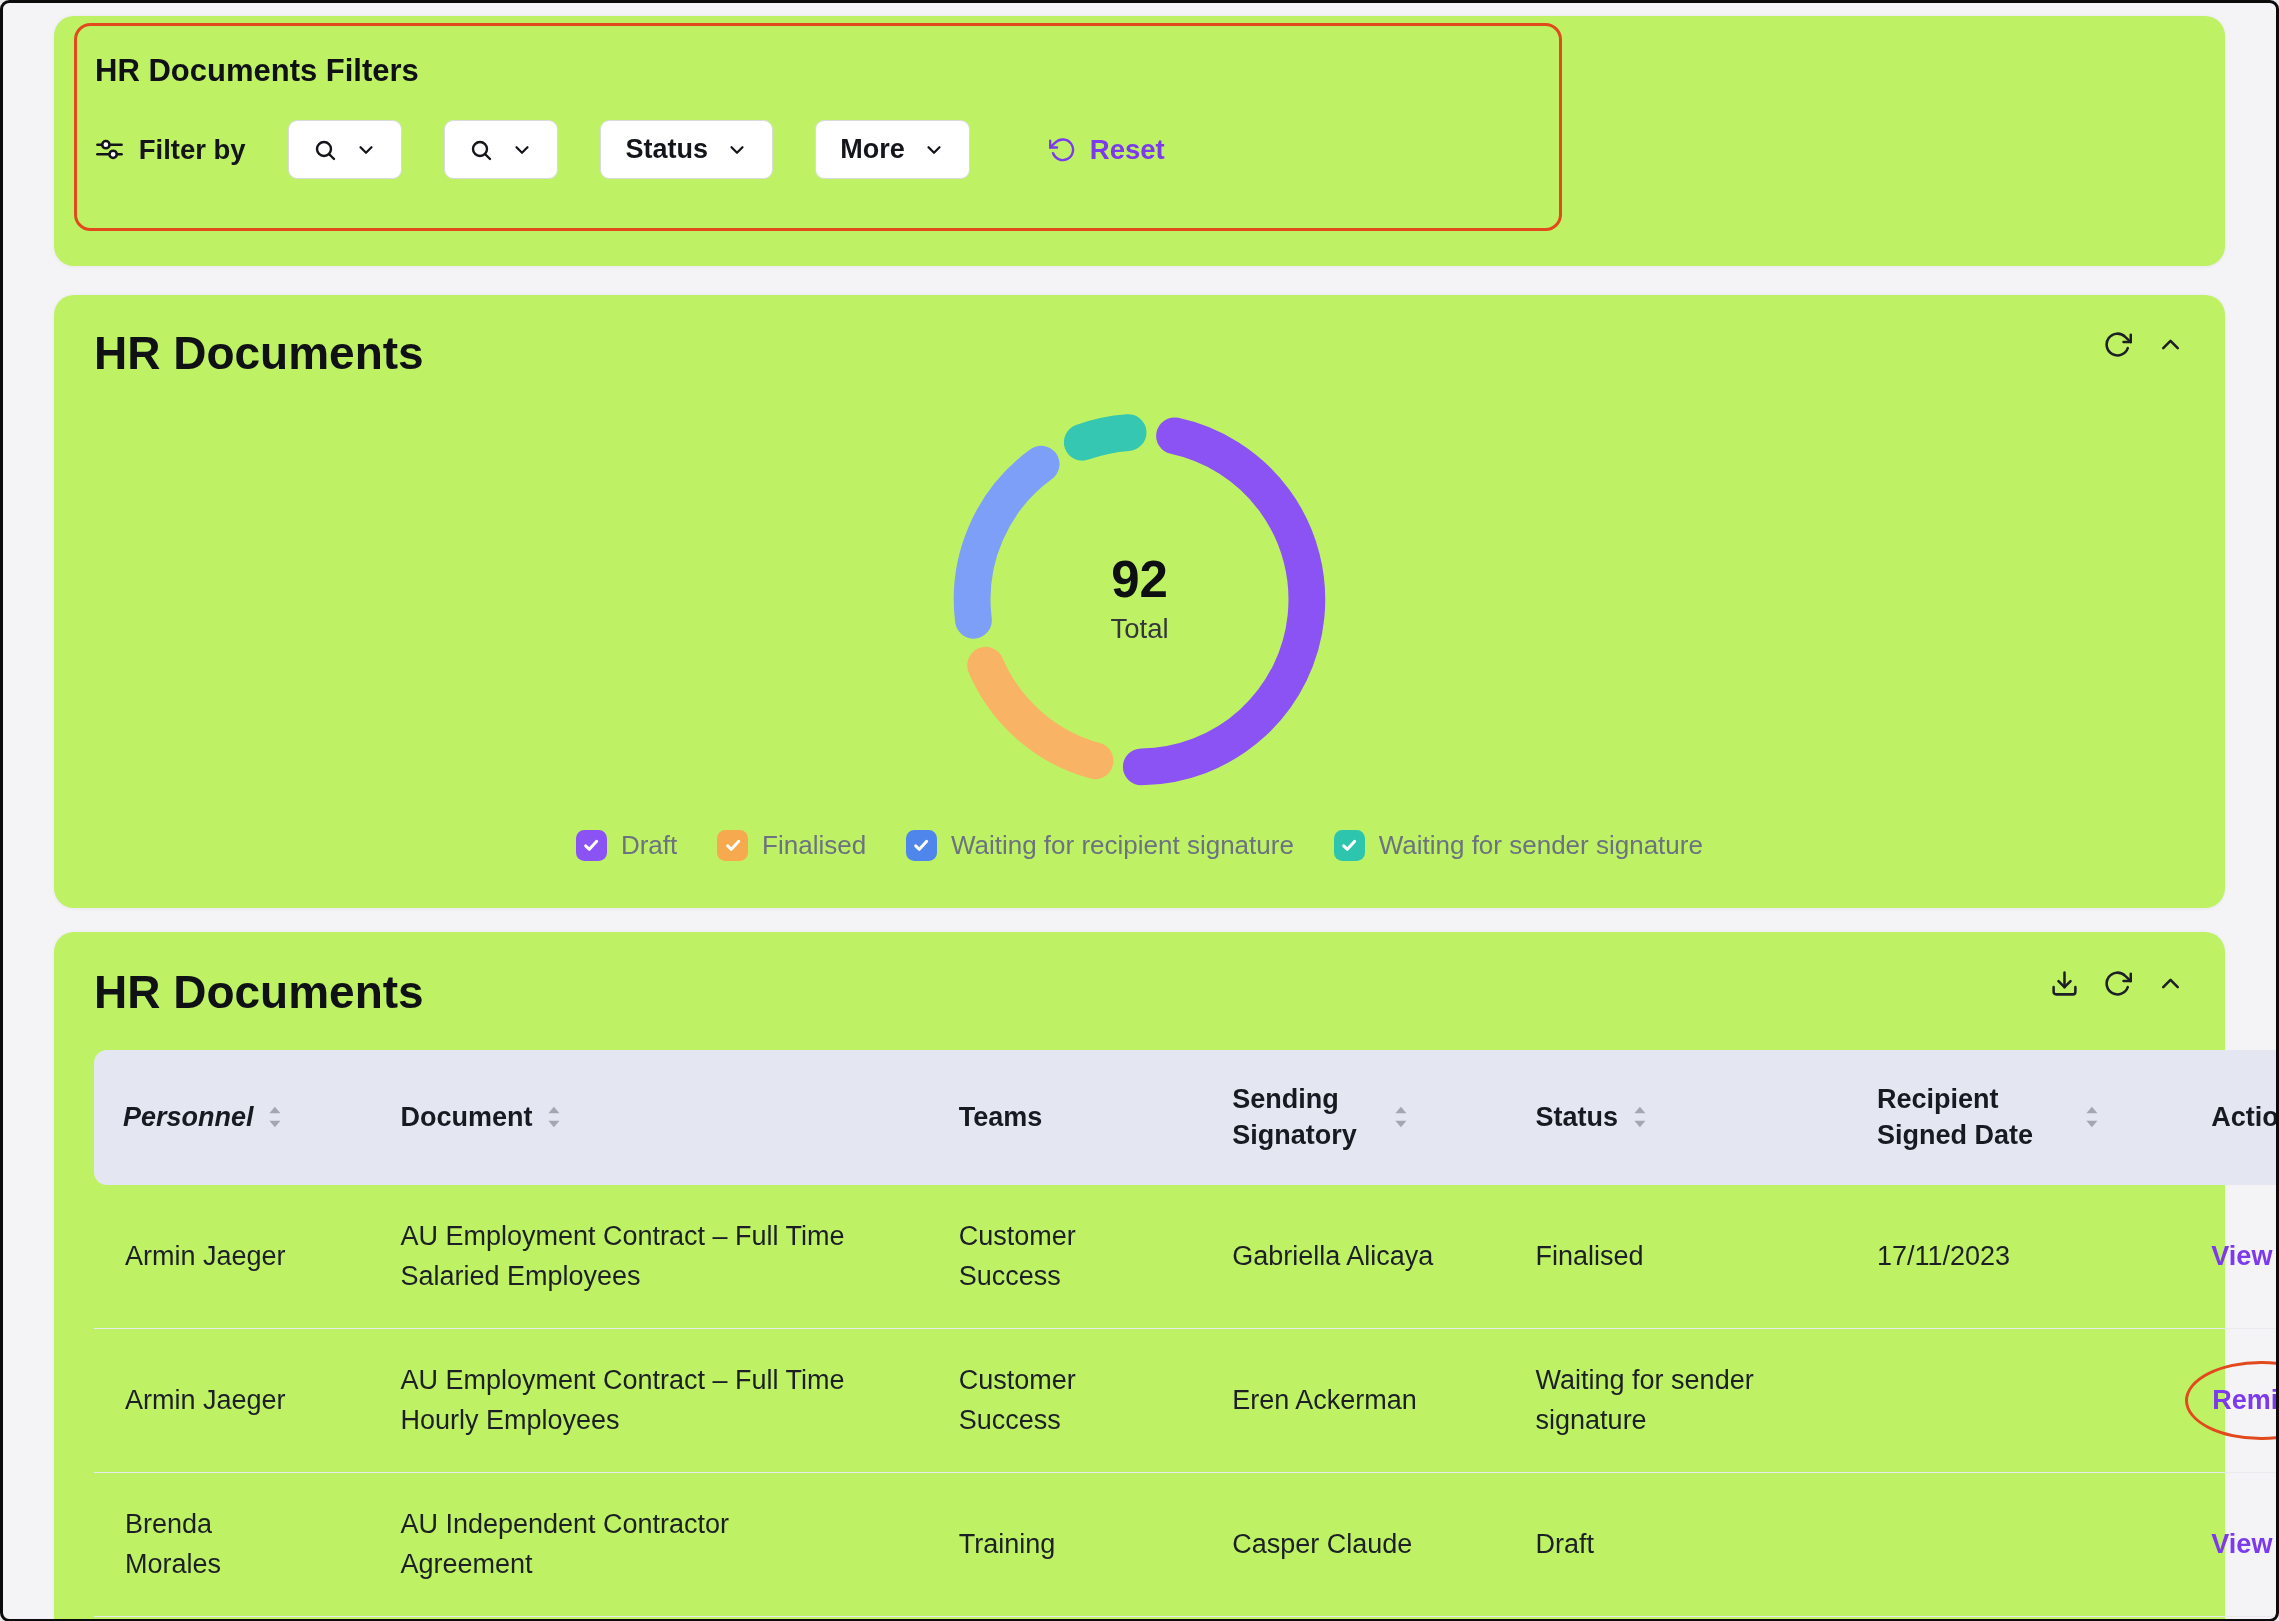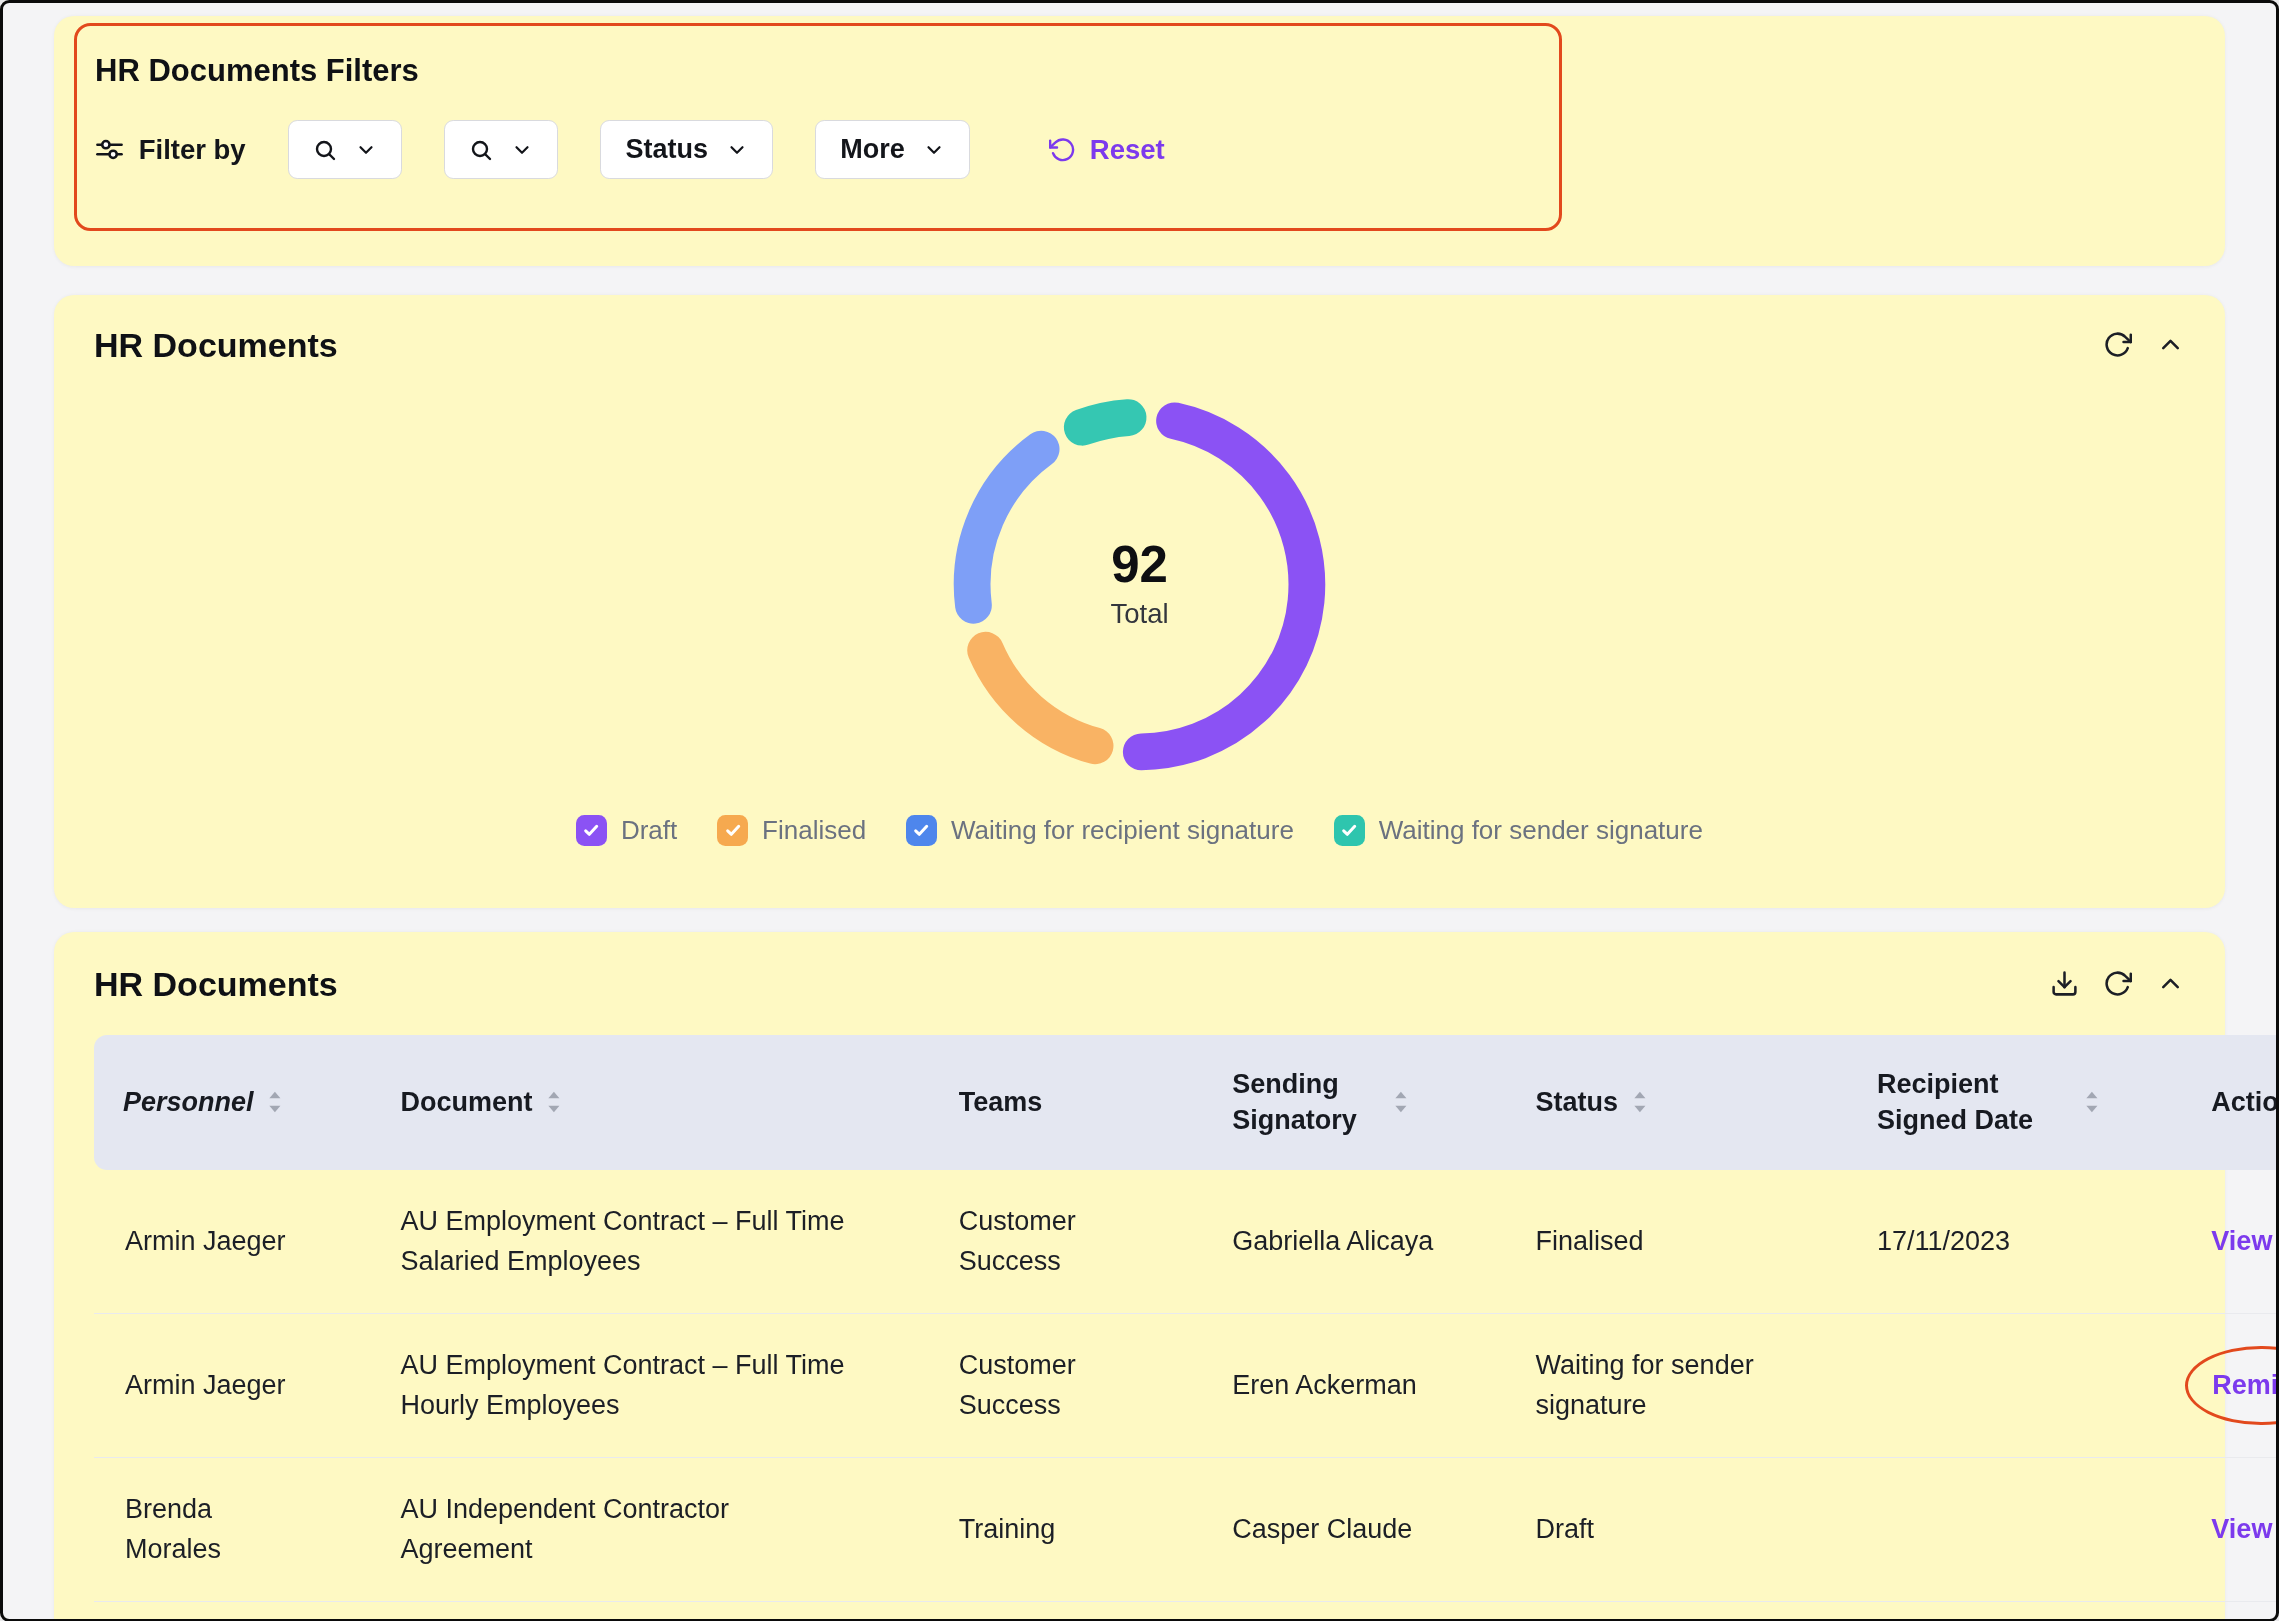--- a/index.html
+++ b/index.html
@@ -2,21 +2,21 @@
 <html style="font-size:14.7px"><head>
 <meta charset="utf-8">
 <style>
   html,body{margin:0;padding:0;background:#e9e9eb;}
   .frame{
     width:2279px;height:1622px;box-sizing:border-box;position:relative;
     background:#f4f4f6;border:3.7px solid #0b0b0b;border-radius:9.2px;overflow:hidden;
     font-family:"Liberation Sans", sans-serif;color:#15171c;
     padding:13px 51px 0 51px;
   }
-  .card{background:#fef9c3;border-radius:20px;box-shadow:0 0.9px 3.7px rgba(16,24,40,.05);}
+  .card{background:#bef264;border-radius:20px;box-shadow:0 0.9px 3.7px rgba(16,24,40,.05);}
 
   
   .filters-card{height:250px;box-sizing:border-box;position:relative;padding:37px 41px 0 41px;}
   .filters-title{margin:0;font-size:31px;font-weight:700;color:#0f1115;}
   .filter-row{margin-top:31px;display:flex;align-items:center;gap:42px;height:59px;}
   .filter-by{display:flex;align-items:center;gap:14.7px;font-size:27.5px;font-weight:700;color:#13151a;}
   .dropdown{
     height:59px;box-sizing:border-box;display:inline-flex;align-items:center;gap:18.4px;
     padding:0 24px;border:1.8px solid #d9dade;border-radius:9.2px;background:#fff;
     font-size:27px;font-weight:700;color:#13151a;cursor:pointer;font-family:inherit;
@@ -24,21 +24,21 @@
   .reset-btn{display:flex;align-items:center;gap:13px;color:#7C3AED;font-size:27.5px;font-weight:700;
     background:none;border:none;cursor:pointer;margin-left:31px;font-family:inherit;}
   .annotation-box{
     position:absolute;left:20px;top:7.3px;width:1482px;height:202px;
     border:3.7px solid #E2491D;border-radius:16.5px;pointer-events:none;
   }
 
   
   .chart-card{margin-top:29px;height:613px;box-sizing:border-box;padding:31px 40px;position:relative;}
   .card-head{display:flex;justify-content:space-between;align-items:flex-start;}
-  .card-title{margin:0;font-size:34px;font-weight:700;color:#0f1115;}
+  .card-title{margin:0;font-size:46px;font-weight:700;color:#0f1115;}
   .head-icons{display:flex;gap:24px;align-items:center;color:#1c1f26;margin-top:3.7px;}
   .icon-btn{background:none;border:none;padding:0;cursor:pointer;color:#1c1f26;display:flex;}
   .ic{width:29px;height:29px;stroke:currentColor;fill:none;stroke-width:2.1;stroke-linecap:round;stroke-linejoin:round;}
   .ic-small{width:24px;height:24px;stroke:currentColor;fill:none;stroke-width:2.4;stroke-linecap:round;stroke-linejoin:round;}
   .ic-chev{width:22px;height:22px;stroke:currentColor;fill:none;stroke-width:2.4;stroke-linecap:round;stroke-linejoin:round;}
   .donut-area{position:relative;width:377px;height:377px;margin:31px auto 0 auto;}
   .donut-center{position:absolute;inset:0;display:flex;flex-direction:column;align-items:center;justify-content:center;gap:7.3px;}
   .total-num{font-size:51px;font-weight:700;color:#0e0f12;line-height:1;}
   .total-label{font-size:27.5px;color:#33363d;}
   .legend{display:flex;justify-content:center;align-items:center;gap:40px;margin-top:42px;}

